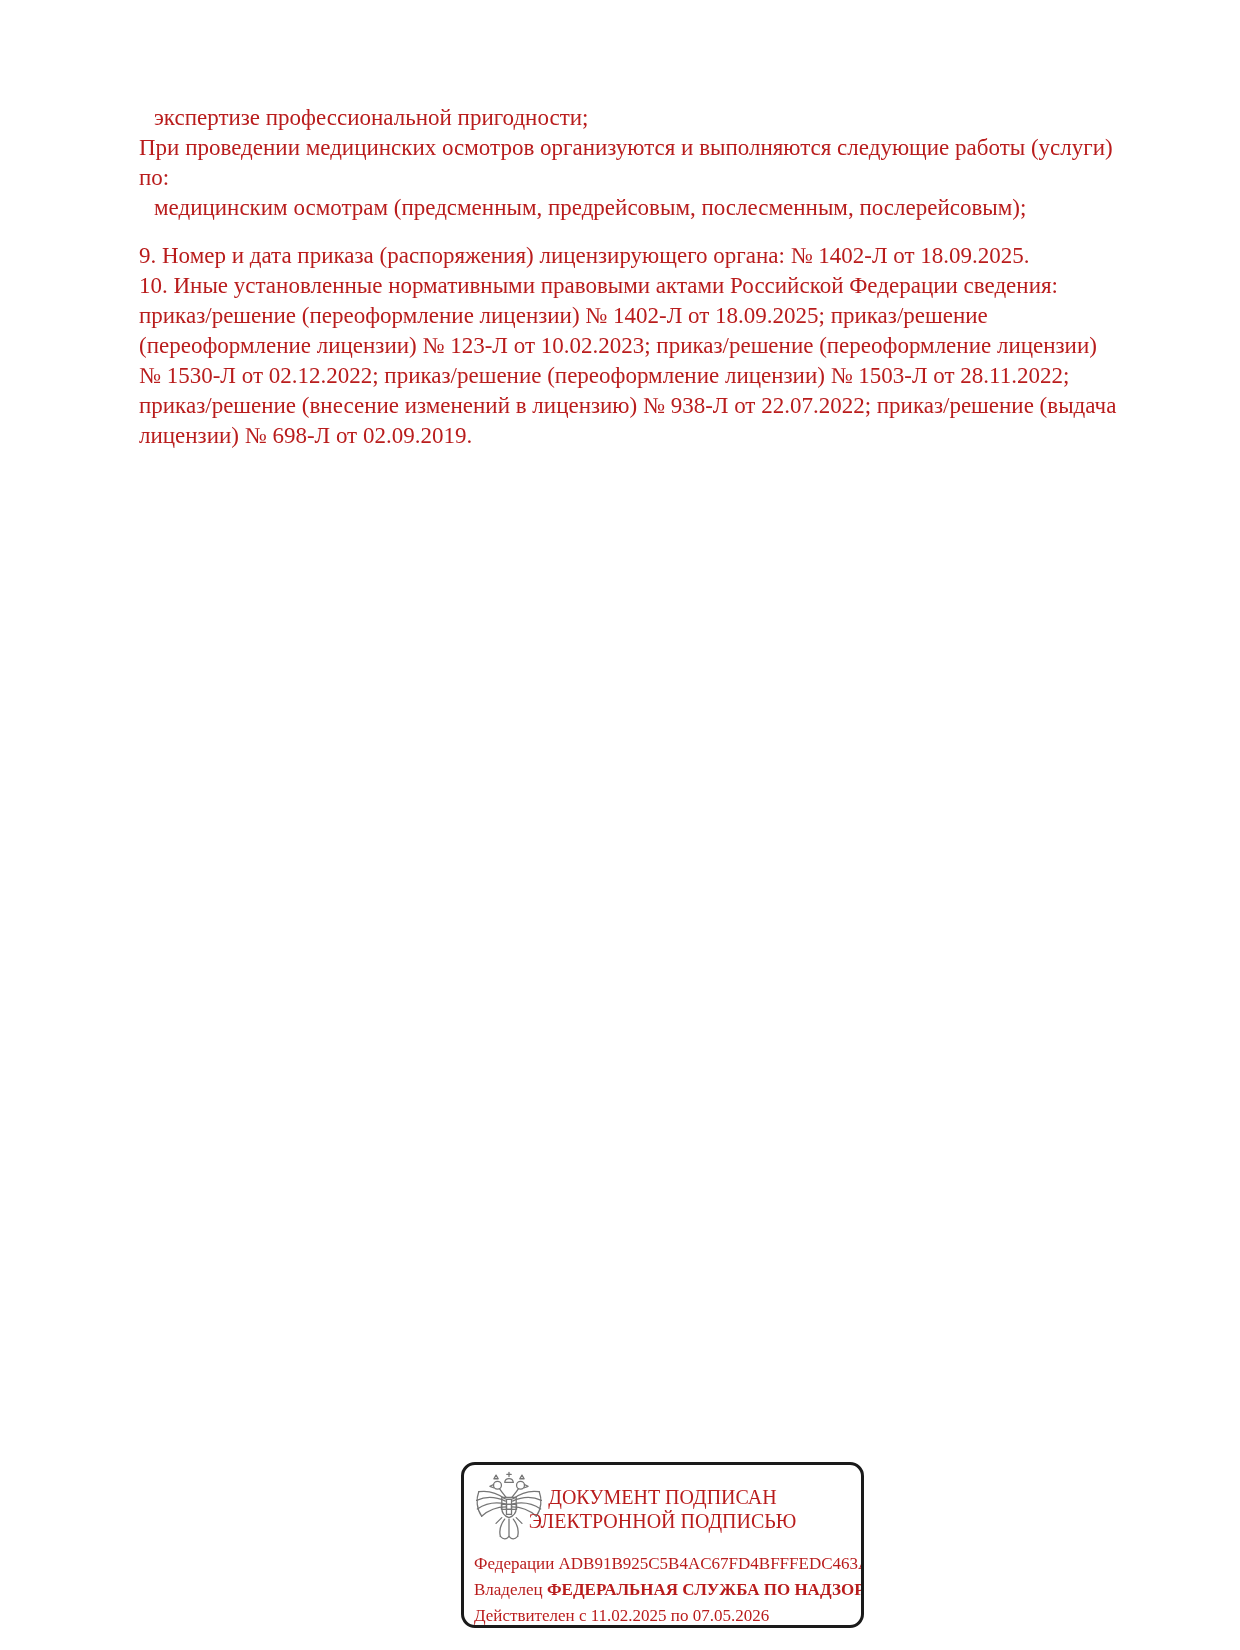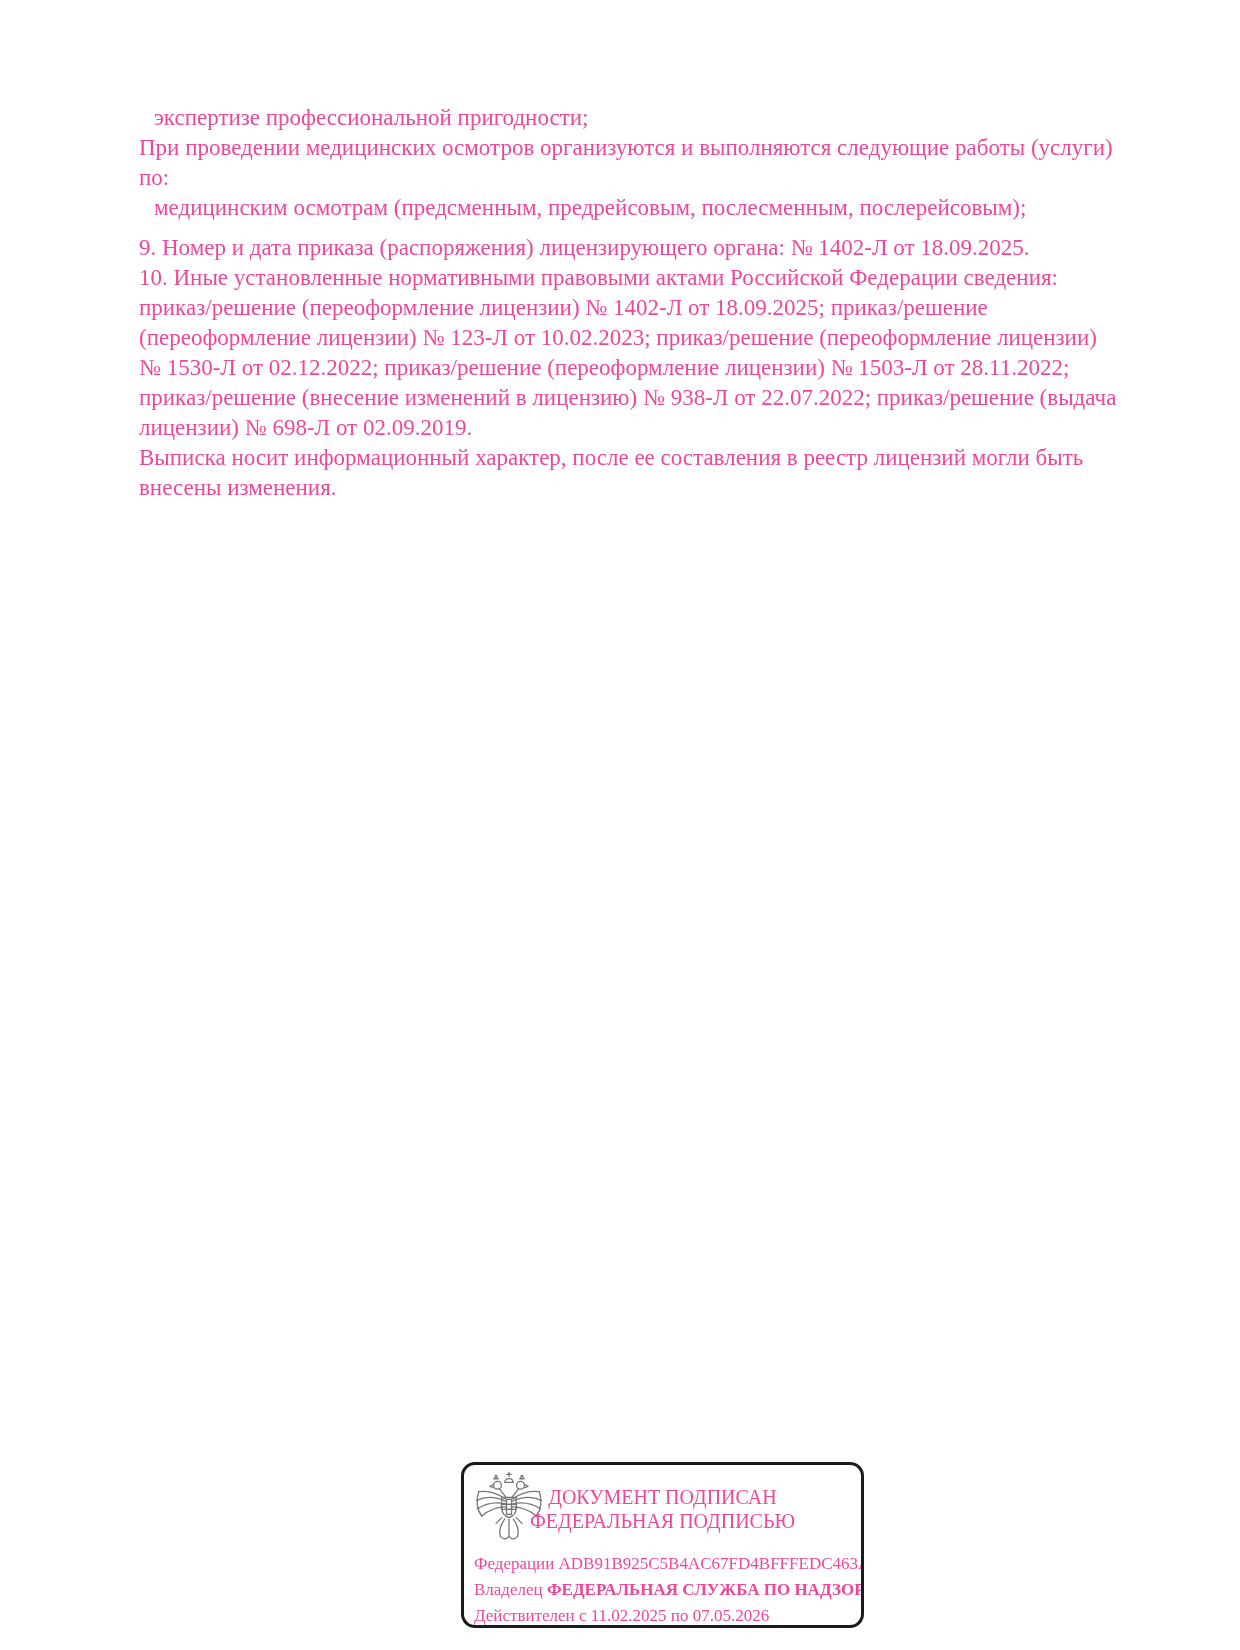--- a/index.html
+++ b/index.html
@@ -2,34 +2,34 @@
 <html><head>
 <meta charset="utf-8">
 <style>
   html, body { margin: 0; padding: 0; background: #ffffff; }
   .page {
     position: relative;
     width: 1240px;
     height: 1650px;
     background: #ffffff;
     font-family: "Liberation Serif", "DejaVu Serif", serif;
-    color: #ec4899;
+    color: #b91c1c;
     overflow: hidden;
   }
   .body-text {
     position: absolute;
     left: 139px;
     top: 103px;
     width: 985px;
     font-size: 23px;
     line-height: 30px;
   }
   .body-text p { margin: 0; }
   .body-text p.indent { padding-left: 15px; }
-  .body-text p.sec9 { margin-top: 10px; }
+  .body-text p.sec9 { margin-top: 18px; }
   .body-text p.section { }
 
   .stamp {
     position: absolute;
     left: 461px;
     top: 1462px;
     width: 403px;
     height: 166px;
     box-sizing: border-box;
     border: 3px solid #1a1a1a;
@@ -71,21 +71,20 @@
 <body>
 
 <div class="page">
 
   <div class="body-text">
     <p class="indent">экспертизе профессиональной пригодности;</p>
     <p>При проведении медицинских осмотров организуются и выполняются следующие работы (услуги) по:</p>
     <p class="indent">медицинским осмотрам (предсменным, предрейсовым, послесменным, послерейсовым);</p>
     <p class="sec9">9. Номер и дата приказа (распоряжения) лицензирующего органа: № 1402-Л от 18.09.2025.</p>
     <p class="section">10. Иные установленные нормативными правовыми актами Российской Федерации сведения: приказ/решение (переоформление лицензии) № 1402-Л от 18.09.2025; приказ/решение (переоформление лицензии) № 123-Л от 10.02.2023; приказ/решение (переоформление лицензии) № 1530-Л от 02.12.2022; приказ/решение (переоформление лицензии) № 1503-Л от 28.11.2022; приказ/решение (внесение изменений в лицензию) № 938-Л от 22.07.2022; приказ/решение (выдача лицензии) № 698-Л от 02.09.2019.</p>
-    <p class="section">Выписка носит информационный характер, после ее составления в реестр лицензий могли быть внесены изменения.</p>
   </div>
 
   <div class="stamp">
 
     <span class="emblem">
       <svg viewBox="0 0 100 104" width="72" height="76" aria-hidden="true">
         <g fill="none" stroke="#767676" stroke-width="1.8" stroke-linecap="round" stroke-linejoin="round">
           <path d="M50 1 v6 M47 4 h6"></path>
           <path d="M44 15 c1 -7 11 -7 12 0 z"></path>
           <path d="M29 10 l3 -5 3 5 z"></path>
@@ -116,21 +115,21 @@
           <path d="M56 66 C62 74 64 82 62 90"></path>
           <path d="M50 66 v24"></path>
           <path d="M38 90 c4 4 8 5 12 0 c4 5 8 4 12 0"></path>
           <path d="M40 64 l-8 8 M60 64 l8 8"></path>
         </g>
       </svg>
     </span>
 
     <div class="title">
       <div>ДОКУМЕНТ ПОДПИСАН</div>
-      <div>ФЕДЕРАЛЬНАЯ ПОДПИСЬЮ</div>
+      <div>ЭЛЕКТРОННОЙ ПОДПИСЬЮ</div>
     </div>
 
     <div class="lines">
       <div>
         <span>Федерации</span>
         <span>ADB91B925C5B4AC67FD4BFFFEDC463AE</span>
       </div>
       <div>
         <span>Владелец</span>
         <span class="owner-value">ФЕДЕРАЛЬНАЯ СЛУЖБА ПО НАДЗОРУ В С</span>

